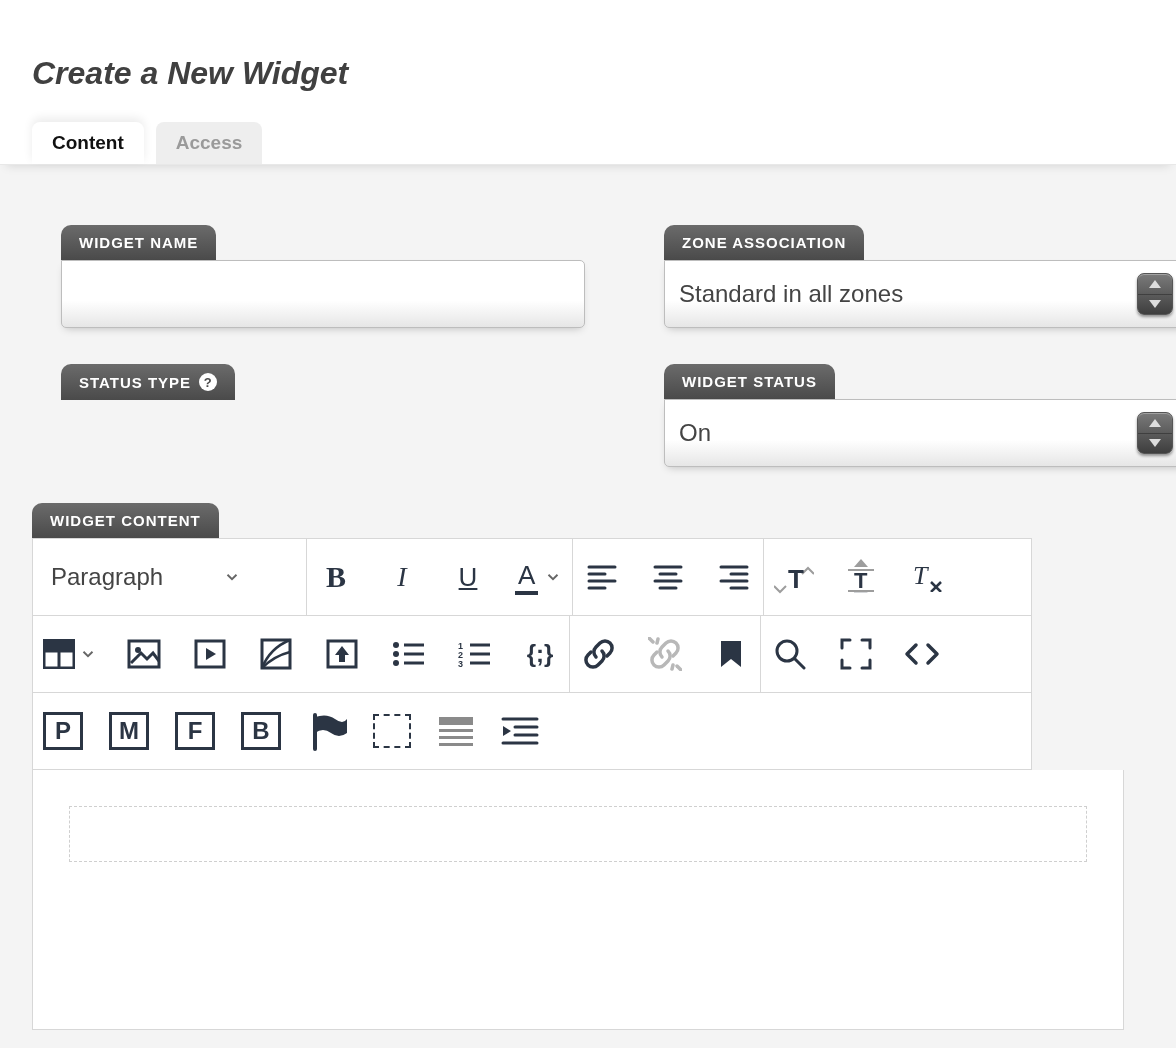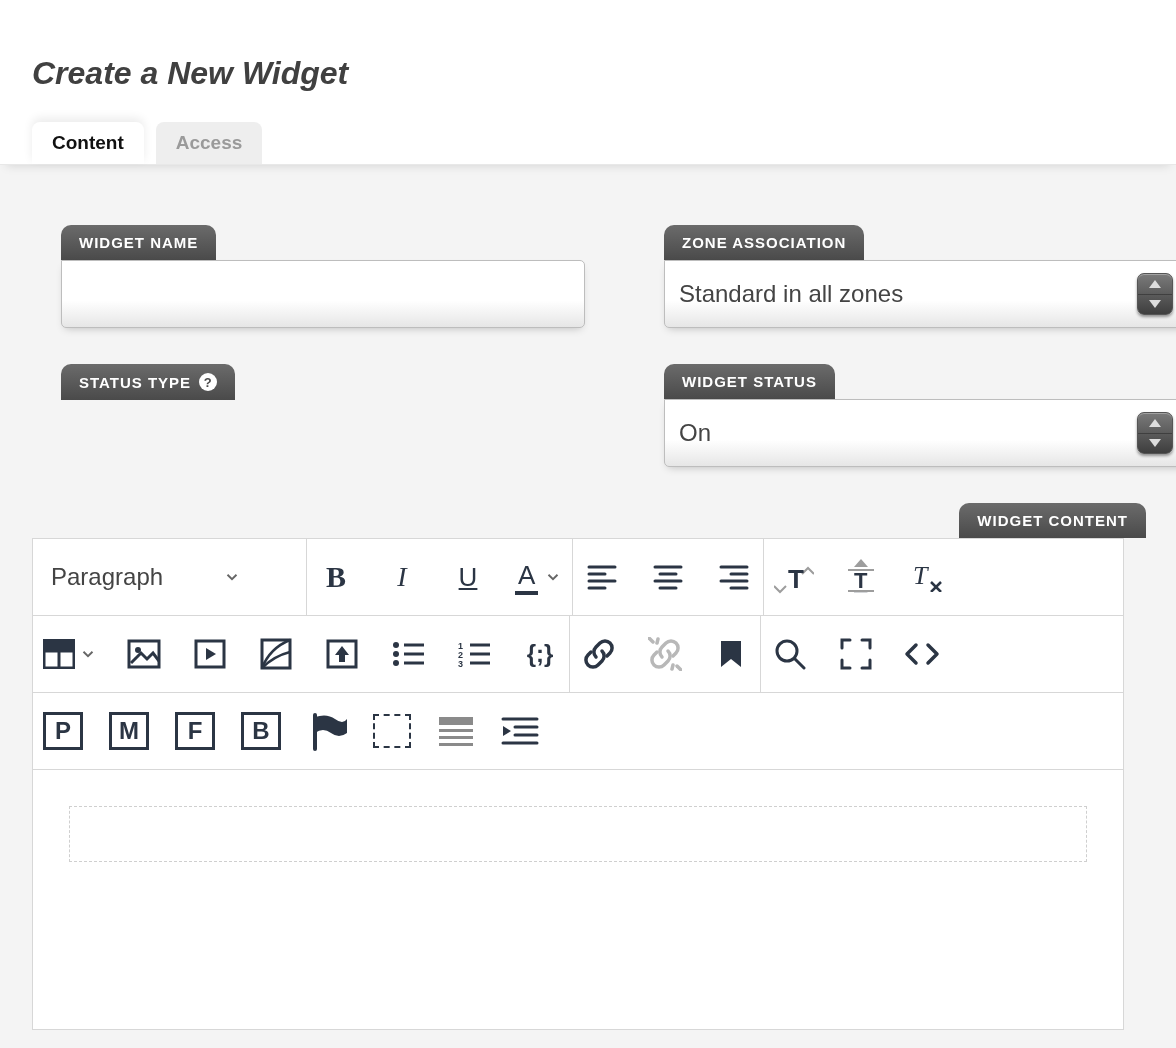--- a/index.html
+++ b/index.html
@@ -95,26 +95,26 @@
     background: linear-gradient(to bottom,#7a7a7a,#3e3e3e);
     border:1px solid #555;
     border-radius:7px;
     display:flex;flex-direction:column;
     box-shadow: inset 0 1px 0 rgba(255,255,255,0.3), 0 2px 3px rgba(0,0,0,0.4);
   }
   .stepper svg {display:block;}
   .stepper-half{flex:1;display:flex;align-items:center;justify-content:center;}
   .stepper-half + .stepper-half { border-top:1px solid rgba(0,0,0,0.3); }
 
-  .editor-wrap { margin-top:10px;text-align:right; }
+  .editor-wrap { margin-top:10px; }
   .editor-label { }
   .toolbar {
     border:1px solid #d7d7d7;
     background:#fff;
-    width:1092px;
+    width:1000px;
   }
   .toolbar-row {
     display:flex;
     border-bottom:1px solid #d7d7d7;
   }
   .tb-group {
     display:flex;
     align-items:center;
     border-right:1px solid #d7d7d7;
     padding: 0 10px;

